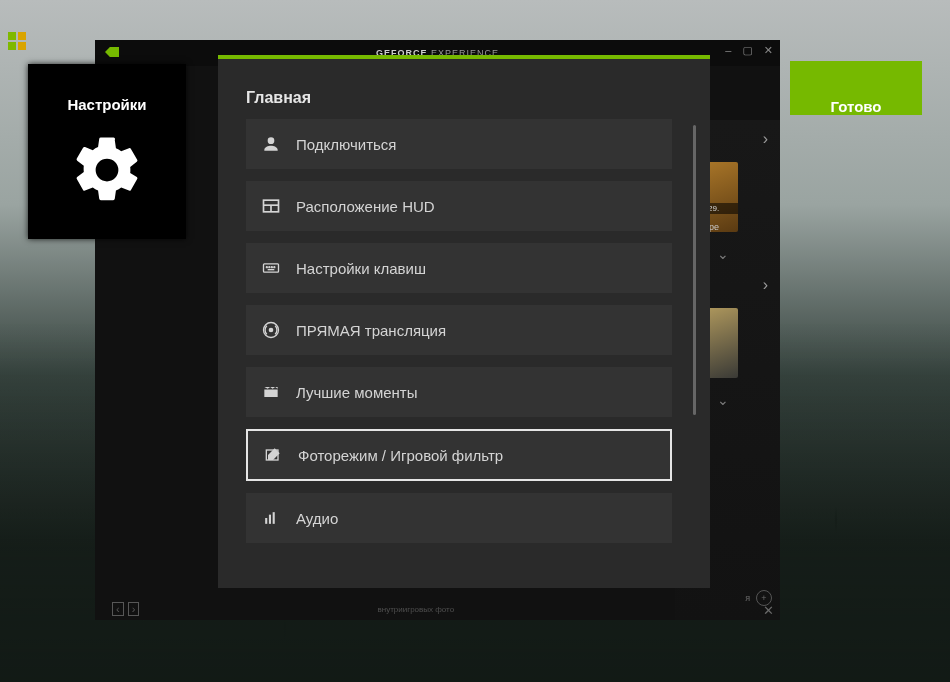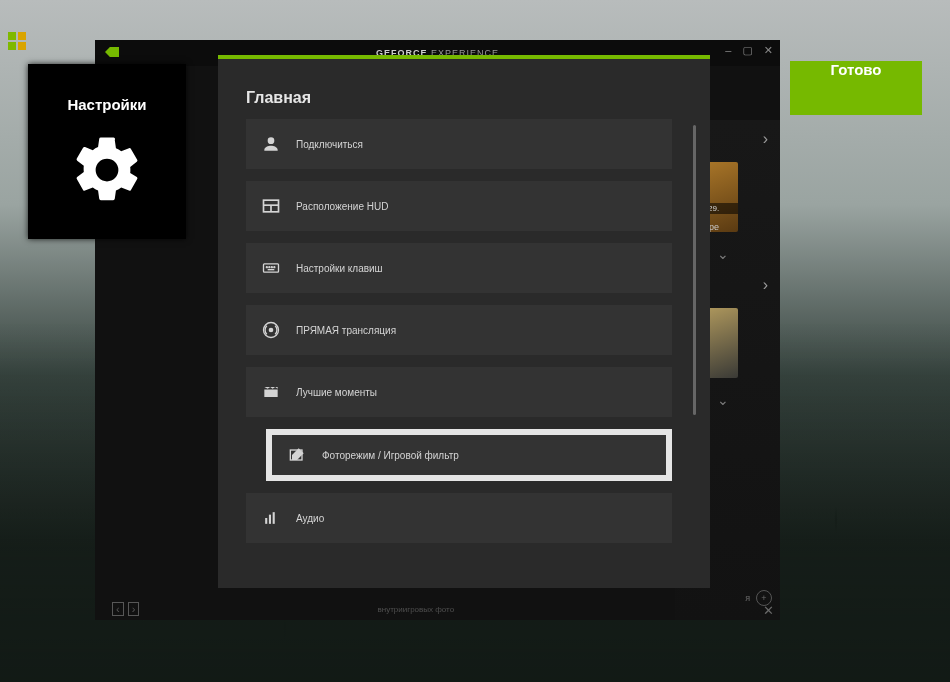--- a/index.html
+++ b/index.html
@@ -108,39 +108,38 @@
     .menu-list {
       position: absolute; left: 28px; right: 38px; top: 0; bottom: 0;
       overflow: hidden;
       display: flex; flex-direction: column; gap: 12px;
     }
     .menu-item {
       height: 50px;
       background: #333333;
       display: flex; align-items: center;
       padding: 0 14px;
-      color: #d4d4d4; font-size: 10px;
+      color: #d4d4d4; font-size: 15px;
       gap: 14px;
       cursor: pointer;
     }
     .menu-item.selected {
-      border: 6px solid #e5e5e5;
+      border: 2px solid #e5e5e5;
       height: 52px;
-      margin-left: 20px;
     }
     .menu-item .mi-icon { width: 22px; height: 22px; display:flex; align-items:center; justify-content:center;}
     .menu-item svg { width: 20px; height: 20px; }
 
     
     .done-btn {
       position: absolute; right: 28px; top: 61px;
       width: 132px; height: 54px;
       background: #76b900;
       color: #fff; font-weight: 700; font-size: 15px;
-      display: flex; align-items: flex-start; justify-content: center;
+      display: flex; align-items: flex-end; justify-content: center;
       cursor: pointer;
     }
 
     
     .pager { position: absolute; left: 112px; bottom: 66px; color: #575757; font-size: 11px; display:flex; gap:4px; align-items:center;}
     .pager .box{ border:1px solid #575757; padding:0 3px;}
   </style>
 </head>
 <body>
 

